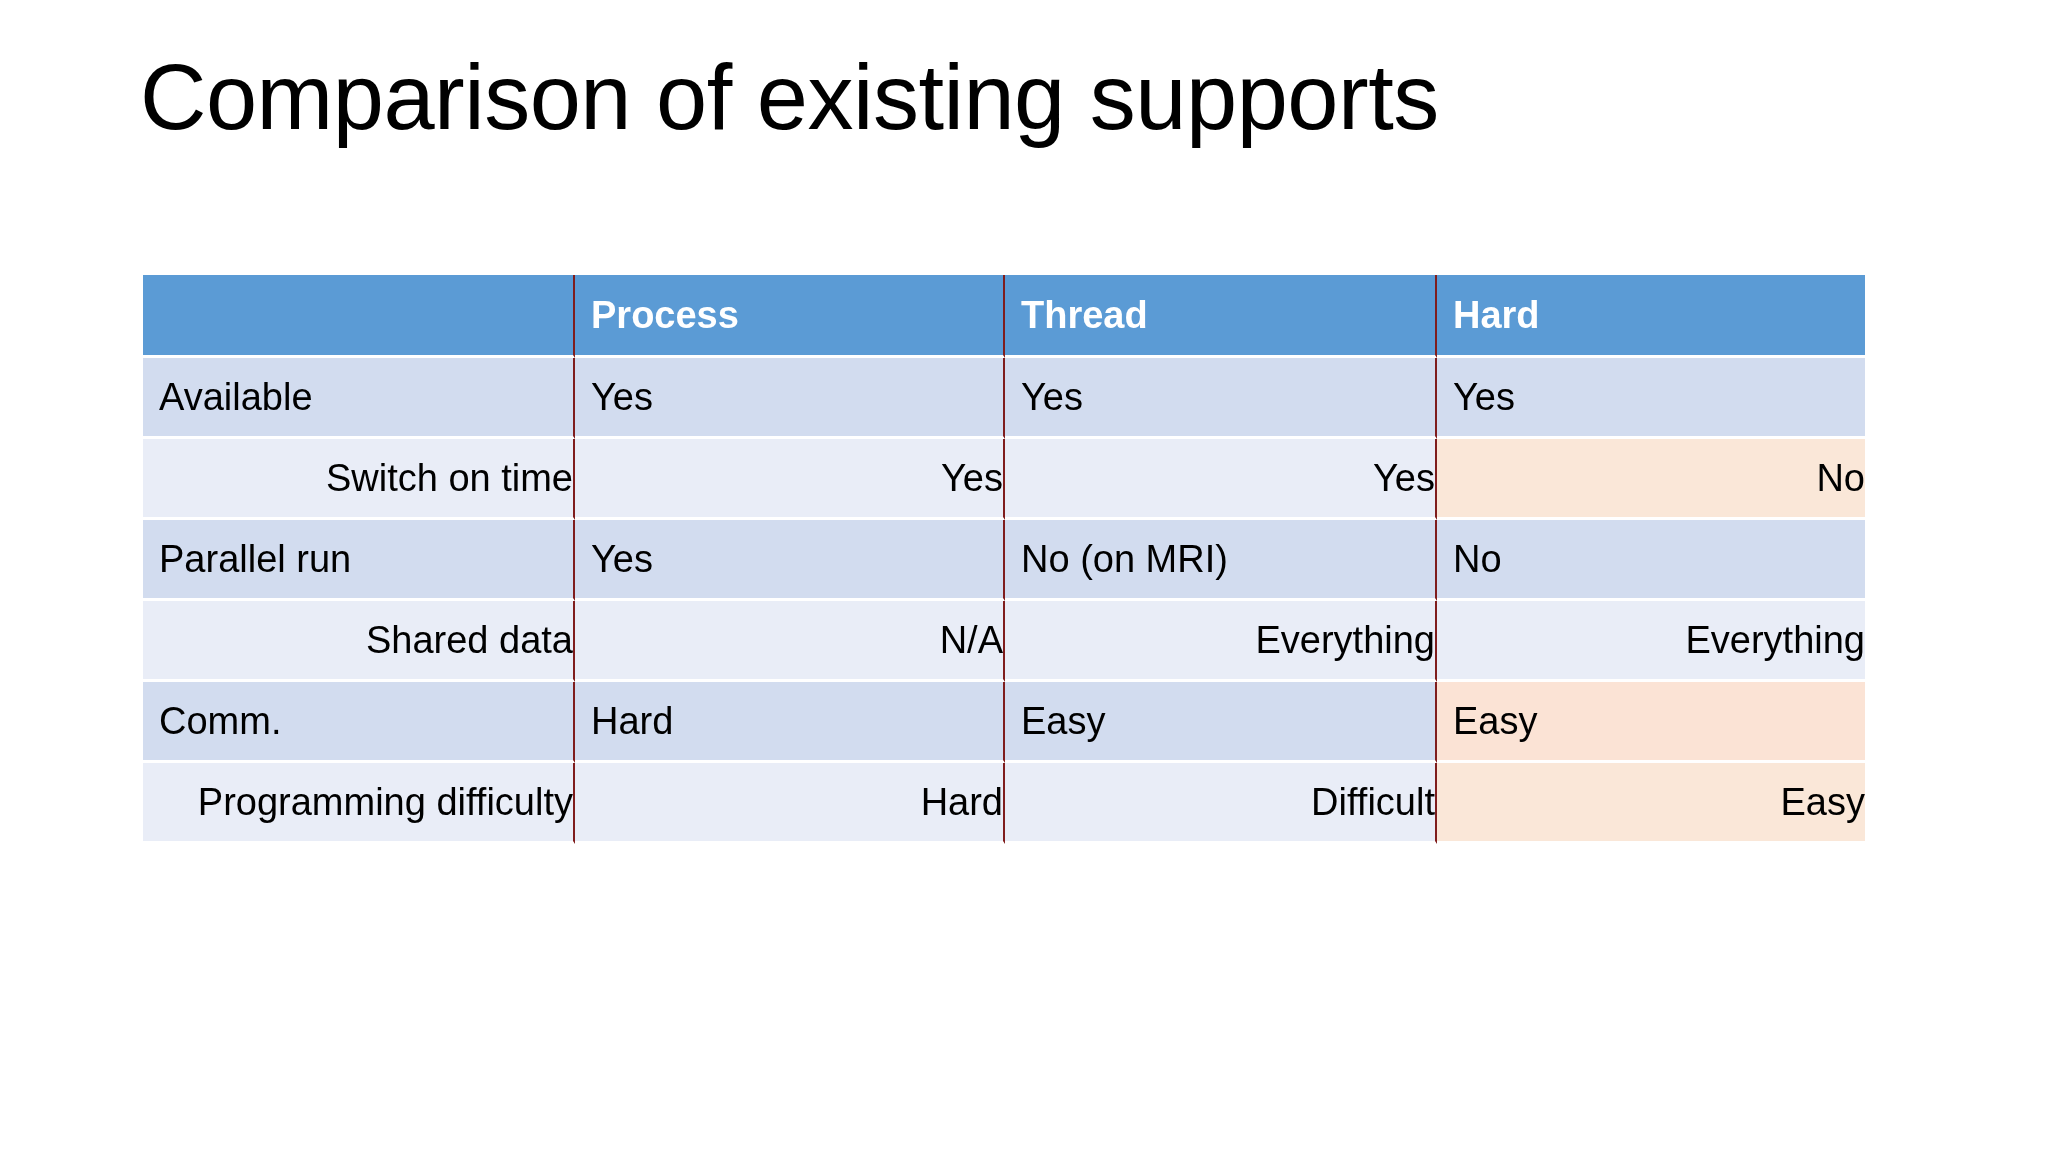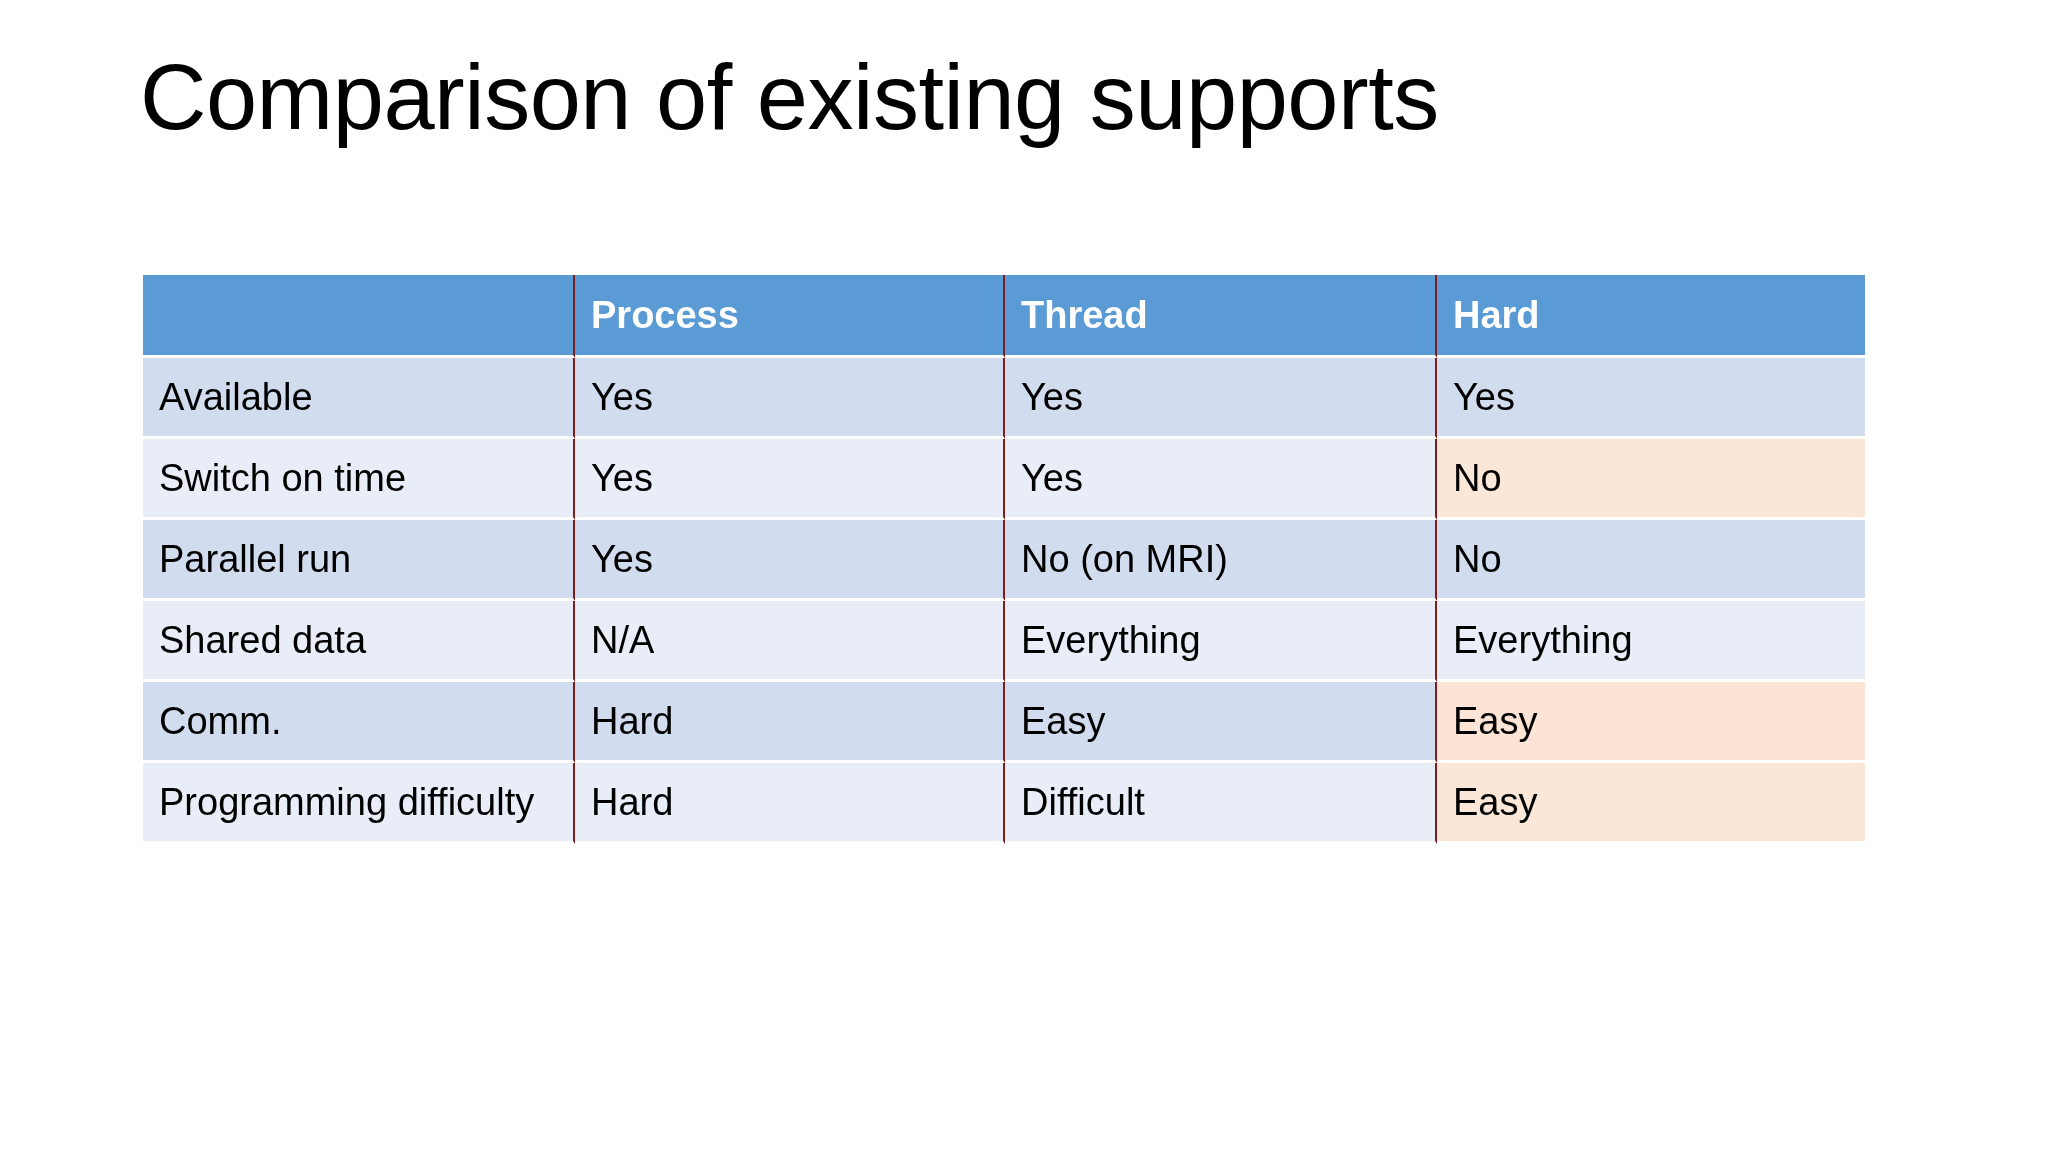--- a/index.html
+++ b/index.html
@@ -78,21 +78,21 @@
   table.cmp thead th {
     background: #5b9bd5;
     color: #ffffff;
     font-weight: bold;
     font-size: 38px;
     height: 80px;
   }
 
   
   tr.band-dark td { background: #d2dcef; }
-  tr.band-light td { background: #e9edf7; }
+  tr.band-light td { background: #e9edf7; text-align: right; }
 
   
   td.hl-dark  { background: #fbe3d5 !important; }
   td.hl-light { background: #fae7d8 !important; }
 
   td.bold, th.bold { font-weight: bold; }
 
   
   td.small-label { font-size: 31px; }
 

